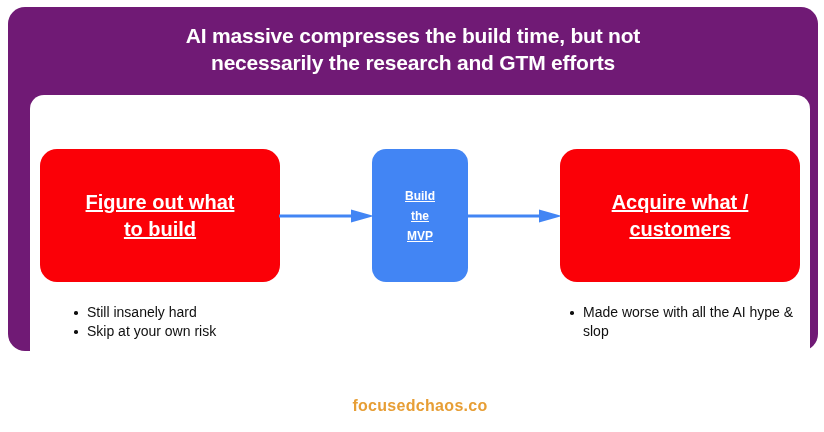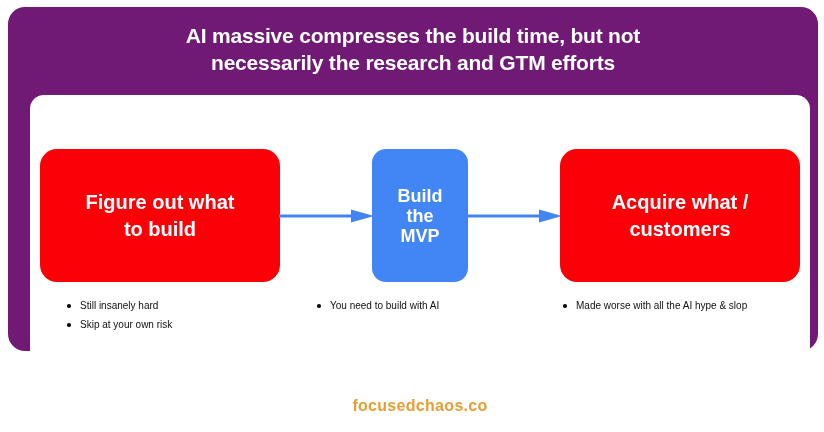--- a/index.html
+++ b/index.html
@@ -57,40 +57,41 @@
   
   .flow-box {
     position: absolute;
     display: flex;
     align-items: center;
     justify-content: center;
     text-align: center;
     color: #ffffff;
     font-weight: bold;
     box-sizing: border-box;
+    text-decoration: underline;
   }
   .box-research {
     left: 10px;
     top: 54px;
     width: 240px;
     height: 133px;
     background: #fb0007;
     border-radius: 17px;
     font-size: 20px;
     line-height: 27px;
     padding: 0 14px;
   }
   .box-mvp {
     left: 342px;
     top: 54px;
     width: 96px;
     height: 133px;
     background: #4285f4;
     border-radius: 14px;
-    font-size: 18px;
+    font-size: 12px;
     line-height: 20px;
     padding: 10px 6px;
   }
   .box-acquire {
     left: 530px;
     top: 54px;
     width: 240px;
     height: 133px;
     background: #fb0007;
     border-radius: 17px;
@@ -106,24 +107,24 @@
     top: 114px;
     display: block;
   }
   .arrow-1 { left: 249px; width: 95px; }
   .arrow-2 { left: 437px; width: 95px; }
 
   
   .bullets {
     position: absolute;
     color: #0f0f0f;
-    font-size: 10px;
+    font-size: 14px;
     line-height: 19px;
     list-style: none;
-    margin: 0;
+    margin: 7px;
     padding: 0;
   }
   .bullets li {
     position: relative;
     padding-left: 16px;
     margin: 0;
   }
   .bullets li::before {
     content: "";
     position: absolute;
@@ -198,21 +199,20 @@
         <span>customers</span>
       </span>
     </div>
 
     <ul class="bullets bullets-research">
       <li>Still insanely hard</li>
       <li>Skip at your own risk</li>
     </ul>
 
     <ul class="bullets bullets-mvp">
-      <li>You need to build with AI</li>
     </ul>
 
     <ul class="bullets bullets-acquire">
       <li>Made worse with all the AI hype &amp; slop</li>
     </ul>
 
   </div>
 
   <div class="footer">focusedchaos.co</div>
 

